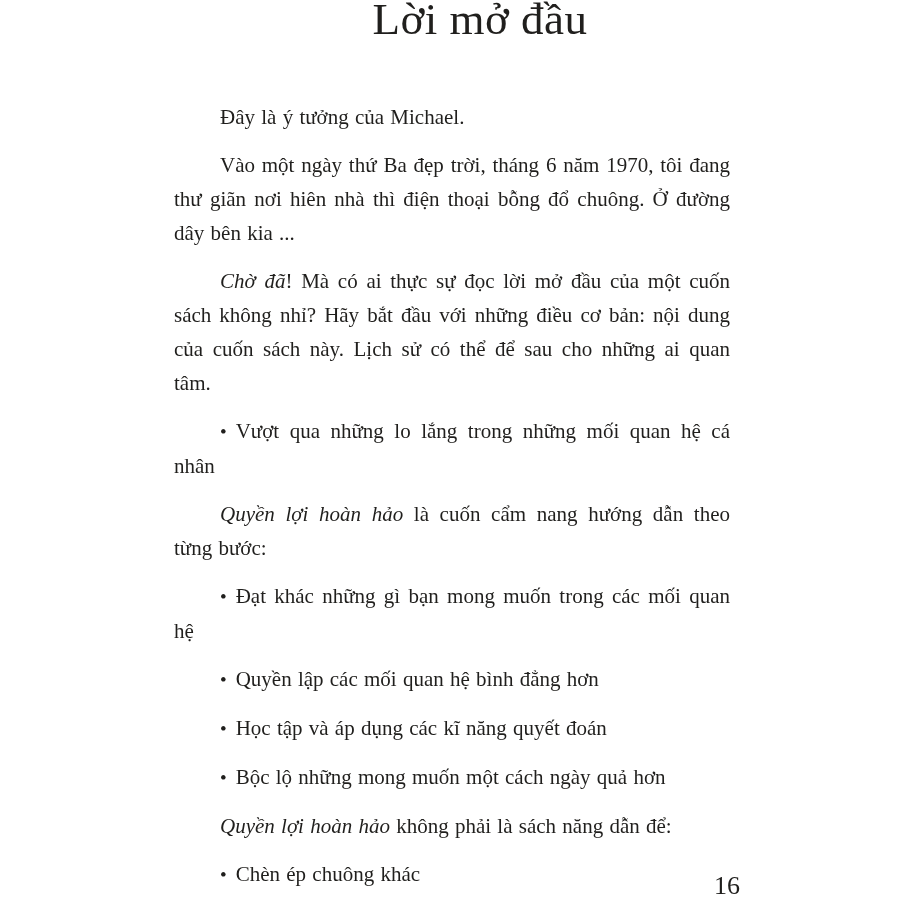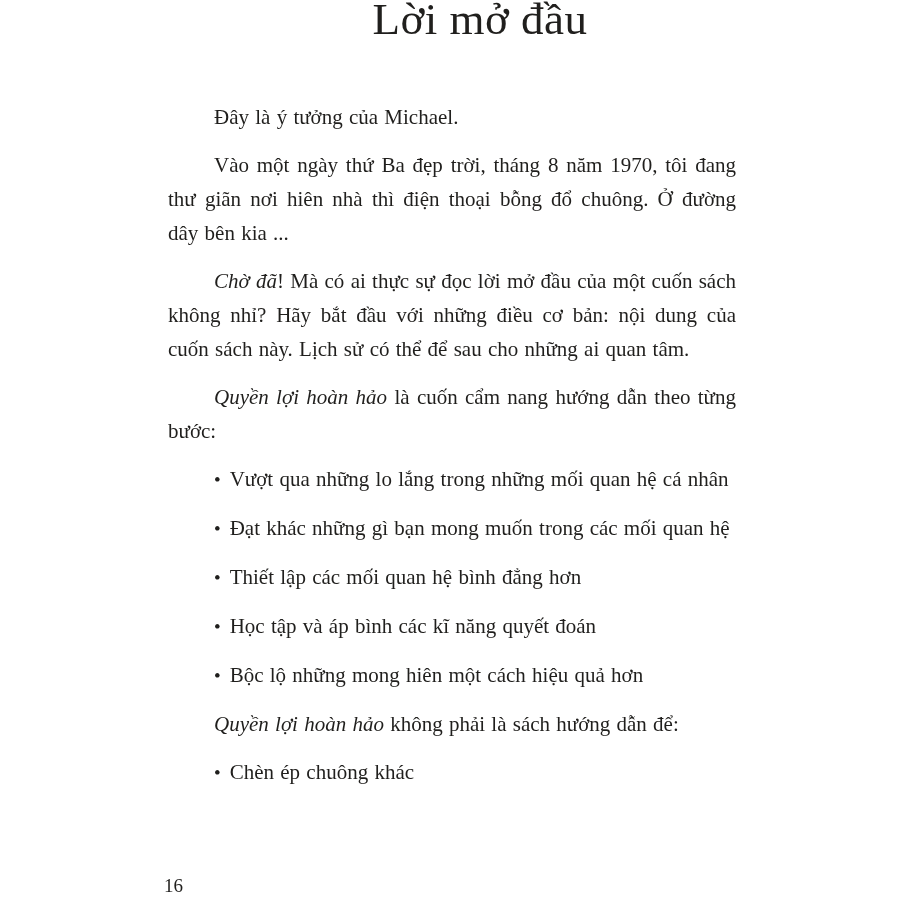--- a/index.html
+++ b/index.html
@@ -23,71 +23,71 @@
     padding: 0 160px 0 220px; 
     text-align: center;
     letter-spacing: 0.5px;
   }
   .content {
     padding: 0 160px 0 164px; 
   }
   .para {
     font-size: 21px;
     line-height: 34px;
-    margin: 14px 4px;
+    margin: 14px 10px;
     text-align: justify;
     text-indent: 46px;
     word-spacing: 1px;
   }
   .para .lead-italic { }
   .bullet-item .bullet-marker {
     display: inline-block;
     text-indent: 0;
     margin-right: 9px;
     font-size: 19px;
   }
   .page-number {
     position: absolute;
     top: 872px;
     left: 164px;
     width: 576px;
-    text-align: left;
-    font-size: 19px;
+    text-align: right;
+    font-size: 26px;
     line-height: 28px;
   }
 </style>
 </head>
 <body>
 
 <div class="page">
 
   <h1 class="title">Lời mở đầu</h1>
 
   <div class="content">
 
     <p class="para">Đây là ý tưởng của Michael.</p>
 
-    <p class="para">Vào một ngày thứ Ba đẹp trời, tháng 8 năm 1970, tôi đang thư giãn nơi hiên nhà thì điện thoại bỗng đổ chuông. Ở đường dây bên kia ...</p>
+    <p class="para">Vào một ngày thứ Ba đẹp trời, tháng 6 năm 1970, tôi đang thư giãn nơi hiên nhà thì điện thoại bỗng đổ chuông. Ở đường dây bên kia ...</p>
 
     <p class="para"><i class="lead-italic">Chờ đã</i><span>! Mà có ai thực sự đọc lời mở đầu của một cuốn sách không nhỉ? Hãy bắt đầu với những điều cơ bản: nội dung của cuốn sách này. Lịch sử có thể để sau cho những ai quan tâm.</span></p>
 
+    <p class="para bullet-item"><span class="bullet-marker">•</span><span>Vượt qua những lo lắng trong những mối quan hệ cá nhân</span></p>
+
     <p class="para"><i class="lead-italic">Quyền lợi hoàn hảo</i><span> là cuốn cẩm nang hướng dẫn theo từng bước:</span></p>
-
-    <p class="para bullet-item"><span class="bullet-marker">•</span><span>Vượt qua những lo lắng trong những mối quan hệ cá nhân</span></p>
 
     <p class="para bullet-item"><span class="bullet-marker">•</span><span>Đạt khác những gì bạn mong muốn trong các mối quan hệ</span></p>
 
-    <p class="para bullet-item"><span class="bullet-marker">•</span><span>Thiết lập các mối quan hệ bình đẳng hơn</span></p>
+    <p class="para bullet-item"><span class="bullet-marker">•</span><span>Quyền lập các mối quan hệ bình đẳng hơn</span></p>
 
 
-    <p class="para bullet-item"><span class="bullet-marker">•</span><span>Học tập và áp bình các kĩ năng quyết đoán</span></p>
+    <p class="para bullet-item"><span class="bullet-marker">•</span><span>Học tập và áp dụng các kĩ năng quyết đoán</span></p>
 
-    <p class="para bullet-item"><span class="bullet-marker">•</span><span>Bộc lộ những mong hiên một cách hiệu quả hơn</span></p>
+    <p class="para bullet-item"><span class="bullet-marker">•</span><span>Bộc lộ những mong muốn một cách ngày quả hơn</span></p>
 
-    <p class="para"><i class="lead-italic">Quyền lợi hoàn hảo</i><span> không phải là sách hướng dẫn để:</span></p>
+    <p class="para"><i class="lead-italic">Quyền lợi hoàn hảo</i><span> không phải là sách năng dẫn để:</span></p>
 
     <p class="para bullet-item"><span class="bullet-marker">•</span><span>Chèn ép chuông khác</span></p>
 
   </div>
 
   <div class="page-number">16</div>
 
 </div>
 
 </body></html>

